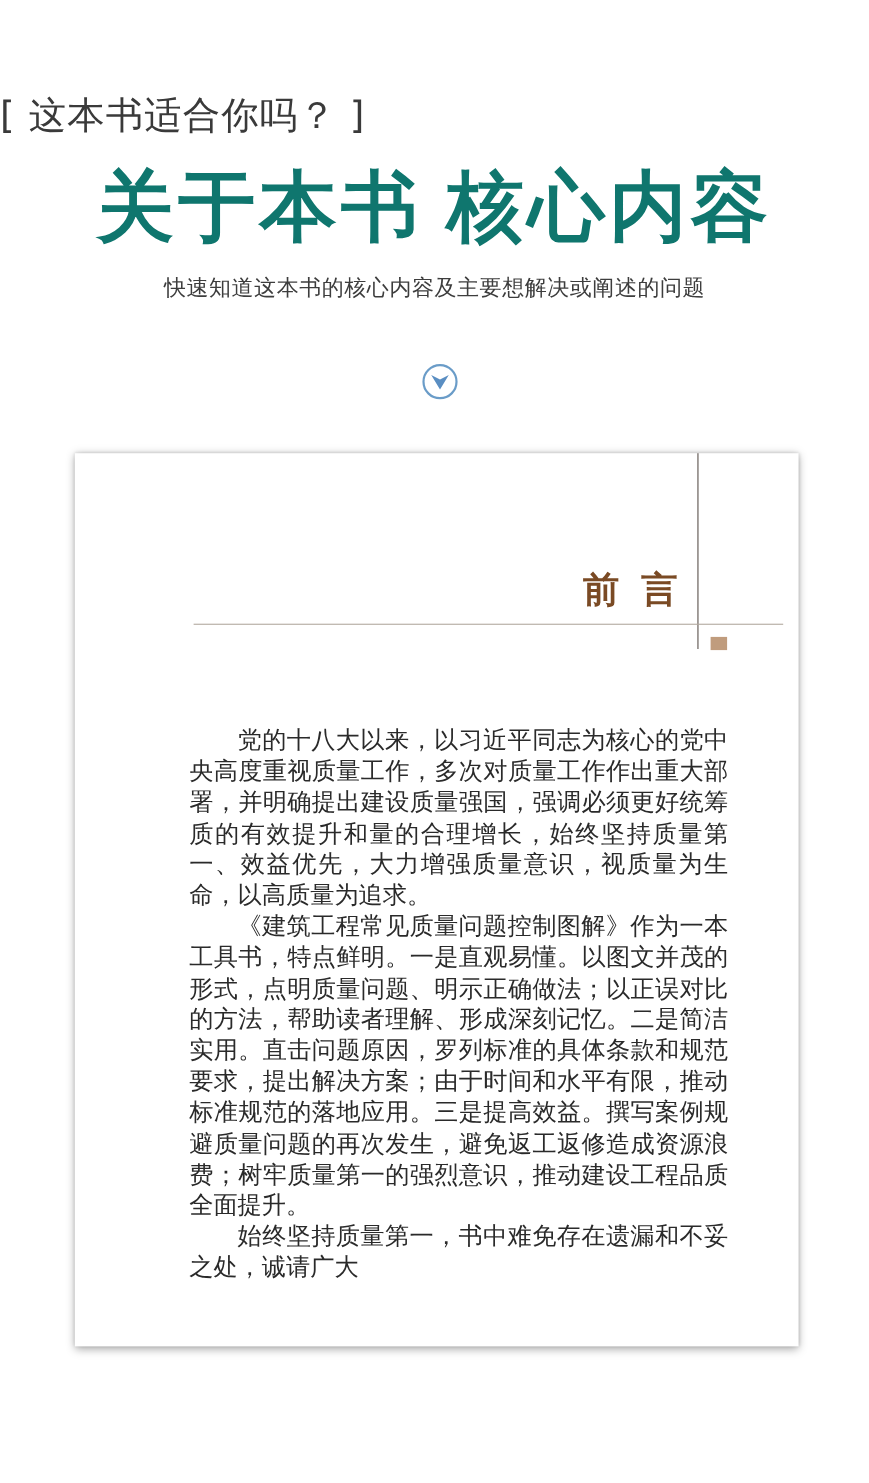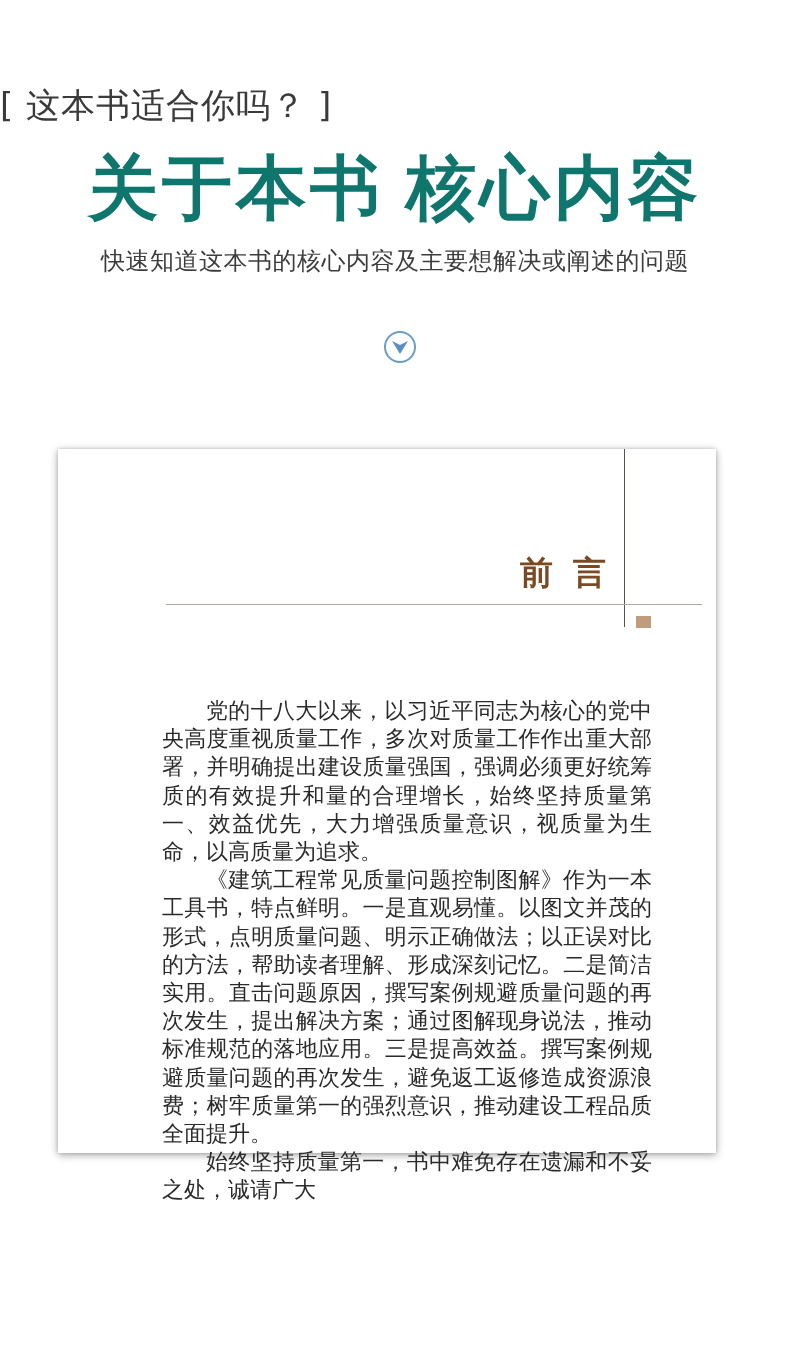--- a/index.html
+++ b/index.html
@@ -43,48 +43,47 @@
       display: inline-block;
       width: 22px;
     }
     .desc {
       position: absolute;
       top: 243px;
       left: 0;
       width: 790px;
       text-align: center;
       font-family: "DejaVu Sans", sans-serif;
-      font-size: 24px;
+      font-size: 20px;
       color: #3d3d3d;
       letter-spacing: 0.5px;
       line-height: 36px;
     }
     .down-btn {
       position: absolute;
       left: 384px;
       top: 331px;
       width: 32px;
       height: 32px;
       box-sizing: border-box;
       border: 2px solid #6a9cc8;
       border-radius: 50%;
       display: flex;
       align-items: center;
       justify-content: center;
       cursor: pointer;
     }
     .page-card {
       position: absolute;
-      left: 58px;
+      left: 68px;
       top: 412px;
       width: 658px;
-      height: 704px;
+      height: 812px;
       background: #ffffff;
       box-shadow: 0 2px 8px rgba(0,0,0,0.35), 0 0 3px rgba(0,0,0,0.15);
-      margin-top: 37px;
     }
     .vline {
       position: absolute;
       left: 566px;
       top: 0;
       width: 1px;
       height: 178px;
       background: #5b524c;
     }
     .hline {
@@ -145,16 +144,16 @@
   </svg>
 </div>
 
 <div class="page-card">
   <div class="vline"></div>
   <div class="hline"></div>
   <div class="tan-square"></div>
   <div class="preface-title">前言</div>
   <div class="body-text">
     <p>党的十八大以来，以习近平同志为核心的党中央高度重视质量工作，多次对质量工作作出重大部署，并明确提出建设质量强国，强调必须更好统筹质的有效提升和量的合理增长，始终坚持质量第一、效益优先，大力增强质量意识，视质量为生命，以高质量为追求。</p>
-    <p>《建筑工程常见质量问题控制图解》作为一本工具书，特点鲜明。一是直观易懂。以图文并茂的形式，点明质量问题、明示正确做法；以正误对比的方法，帮助读者理解、形成深刻记忆。二是简洁实用。直击问题原因，撰写案例规避质量问题的再次发生，提出解决方案；通过图解现身说法，推动标准规范的落地应用。三是提高效益。撰写案例规避质量问题的再次发生，避免返工返修造成资源浪费；树牢质量第一的强烈意识，推动建设工程品质全面提升。</p>
+    <p>《建筑工程常见质量问题控制图解》作为一本工具书，特点鲜明。一是直观易懂。以图文并茂的形式，点明质量问题、明示正确做法；以正误对比的方法，帮助读者理解、形成深刻记忆。二是简洁实用。直击问题原因，罗列标准的具体条款和规范要求，提出解决方案；由于时间和水平有限，推动标准规范的落地应用。三是提高效益。撰写案例规避质量问题的再次发生，避免返工返修造成资源浪费；树牢质量第一的强烈意识，推动建设工程品质全面提升。</p>
     <p>始终坚持质量第一，书中难免存在遗漏和不妥之处，诚请广大</p>
   </div>
 </div>
 
 </body></html>

